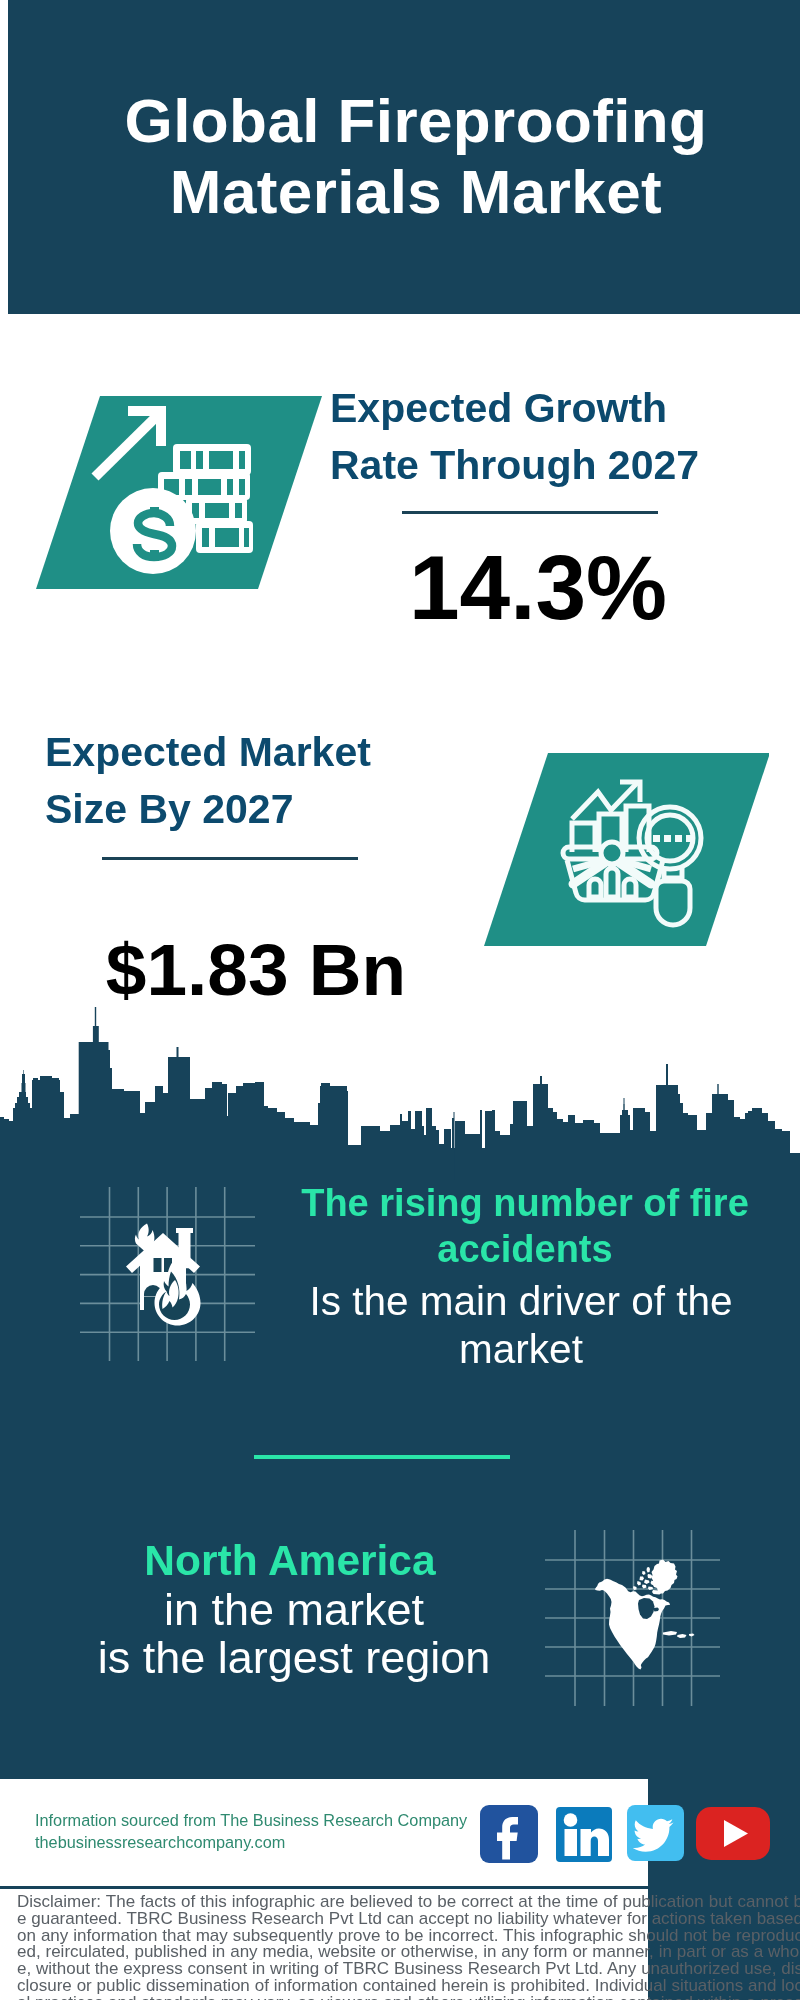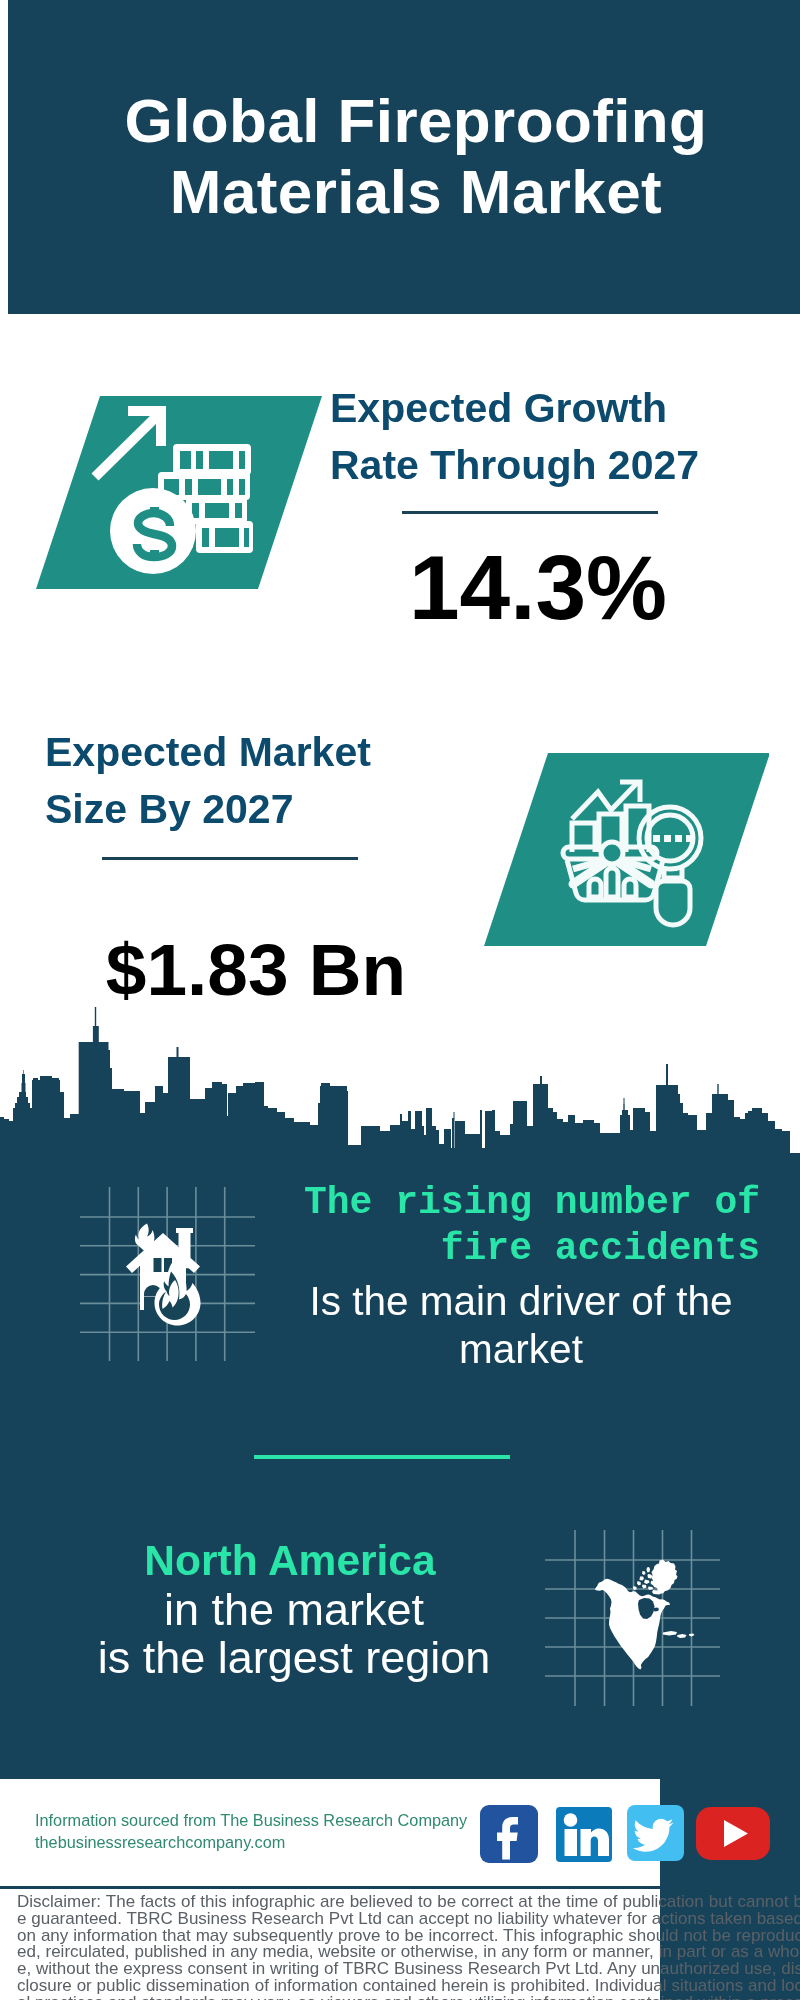--- a/index.html
+++ b/index.html
@@ -29,21 +29,21 @@
   .skyline{position:absolute;left:0;top:0;}
 
   
   .grid-svg{position:absolute;}
 
   .body-head{position:absolute;color:#2ae5a8;font-weight:bold;}
   .body-sub{position:absolute;color:#ffffff;}
   .divider{position:absolute;height:4px;background:#2ae5a8;}
 
   
-  .footer{position:absolute;left:0;top:1779px;width:648px;height:221px;background:#ffffff;padding-left:12px;}
+  .footer{position:absolute;left:0;top:1779px;width:648px;height:221px;background:#ffffff;}
   .footer-rule{position:absolute;left:0;top:107px;width:800px;height:3px;background:#17435a;}
   .src-text{position:absolute;color:#2f8a70;font-size:16.3px;line-height:22px;white-space:nowrap;}
   .disclaimer{position:absolute;left:17px;top:115px;width:786px;color:#5a6066;font-size:17px;line-height:16.8px;text-align:justify;word-break:break-all;}
   .soc-svg{position:absolute;}
 </style>
 </head>
 <body>
 
 <div class="page">
 
@@ -209,21 +209,21 @@
       c-1 4 0 8 2.5 10.5 c-4.5 2.5 -7.5 7.5 -7.5 13
       c0 8.5 7 15.5 15.5 15.5 c8.5 0 15.5 -7 15.5 -15.5
       c0 -4 -1.5 -7.5 -4 -10.5 c-1.5 3 -4 5 -7 5.5
       c1.5 -10 -0.5 -20 -8 -28 z"></path>
 
     <path fill="#ffffff" d="M175 1280 c3.5 5.5 4.5 12 3 18 c-1 4 -3 7.5 -5.5 9.5
       c-0.5 -3 -1.5 -5 -3 -6.5 c-1.5 3.5 -4 6.5 -7 8 c-1 -6.5 0.5 -13 4 -18
       c0.5 2.5 1.5 4 3 5 c-1.5 -6 1 -12 5.5 -16 z"></path>
   </svg>
 
-  <div class="body-head" style="left:290px;top:1180px;width:470px;font-size:38px;line-height:46px;text-align:right;font-family:Liberation Mono, monospace;">The rising number of fire accidents</div>
+  <div class="body-head" style="left:290px;top:1180px;width:470px;font-size:38px;line-height:46px;text-align:center;">The rising number of fire accidents</div>
   <div class="body-sub" style="left:291px;top:1277px;width:460px;font-size:40.5px;line-height:48px;text-align:center;">
     <div>Is the main driver of the</div>
     <div>market</div>
   </div>
 
   <div class="divider" style="left:254px;top:1455px;width:256px;"></div>
 
   <svg class="grid-svg" style="left:545px;top:1529px;" width="178" height="180" viewBox="0 0 178 180">
     <g stroke="#6b8e9b" stroke-width="1.6">
       <path d="M30 1 V177"></path>

